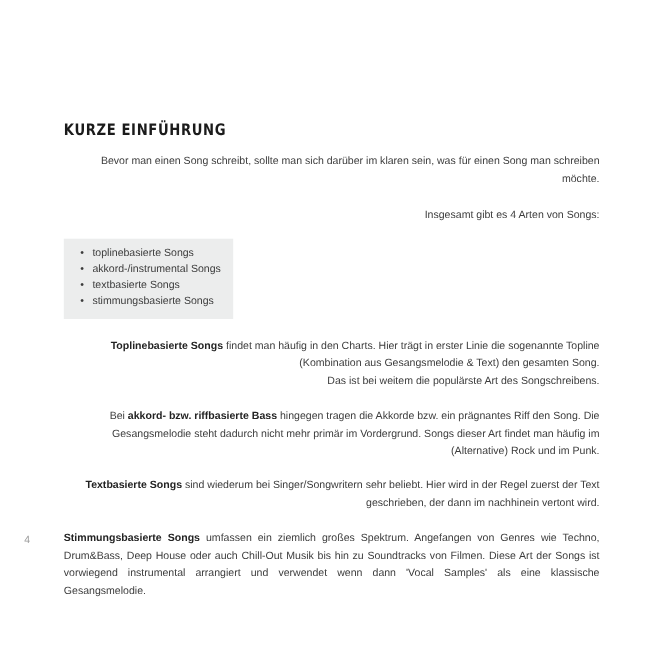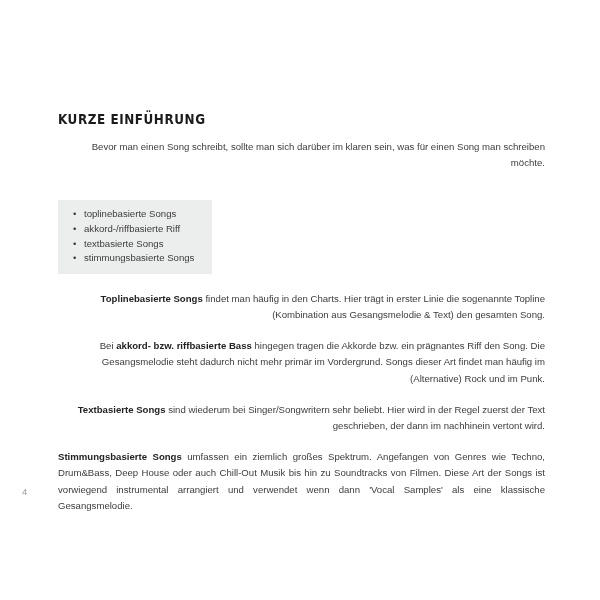--- a/index.html
+++ b/index.html
@@ -122,48 +122,50 @@
 <div class="page">
 
   <div class="content">
 
     <h1 class="heading">KURZE EINFÜHRUNG</h1>
 
     <p class="para intro">Bevor man einen Song schreibt, sollte man sich darüber im klaren sein, was für einen Song man schreiben möchte.</p>
 
     <div class="spacer-lg"></div>
 
+    <p class="para">Insgesamt gibt es 4 Arten von Songs:</p>
 
     <div class="spacer-md"></div>
 
     <div class="list-box">
       <ul>
         <li>
           <span class="bullet">•</span>
           <span>toplinebasierte Songs</span>
         </li>
         <li>
           <span class="bullet">•</span>
-          <span>akkord-/riffbasierte Riff</span>
+          <span>akkord-/instrumental Songs</span>
         </li>
         <li>
           <span class="bullet">•</span>
           <span>textbasierte Songs</span>
         </li>
         <li>
           <span class="bullet">•</span>
           <span>stimmungsbasierte Songs</span>
         </li>
       </ul>
     </div>
 
     <div class="spacer-lg"></div>
 
     <p class="para">
       <strong>Toplinebasierte Songs</strong><span> findet man häufig in den Charts. Hier trägt in erster Linie die sogenannte Topline (Kombination aus Gesangsmelodie &amp; Text) den gesamten Song.</span><br>
+      <span>Das ist bei weitem die populärste Art des Songschreibens.</span>
     </p>
 
     <div class="spacer-para"></div>
 
     <p class="para">
       <span>Bei </span><strong>akkord- bzw. riffbasierte Bass</strong><span> hingegen tragen die Akkorde bzw. ein prägnantes Riff den Song. Die Gesangsmelodie steht dadurch nicht mehr primär im Vordergrund. Songs dieser Art findet man häufig im (Alternative) Rock und im Punk.</span>
     </p>
 
     <div class="spacer-para"></div>
 

